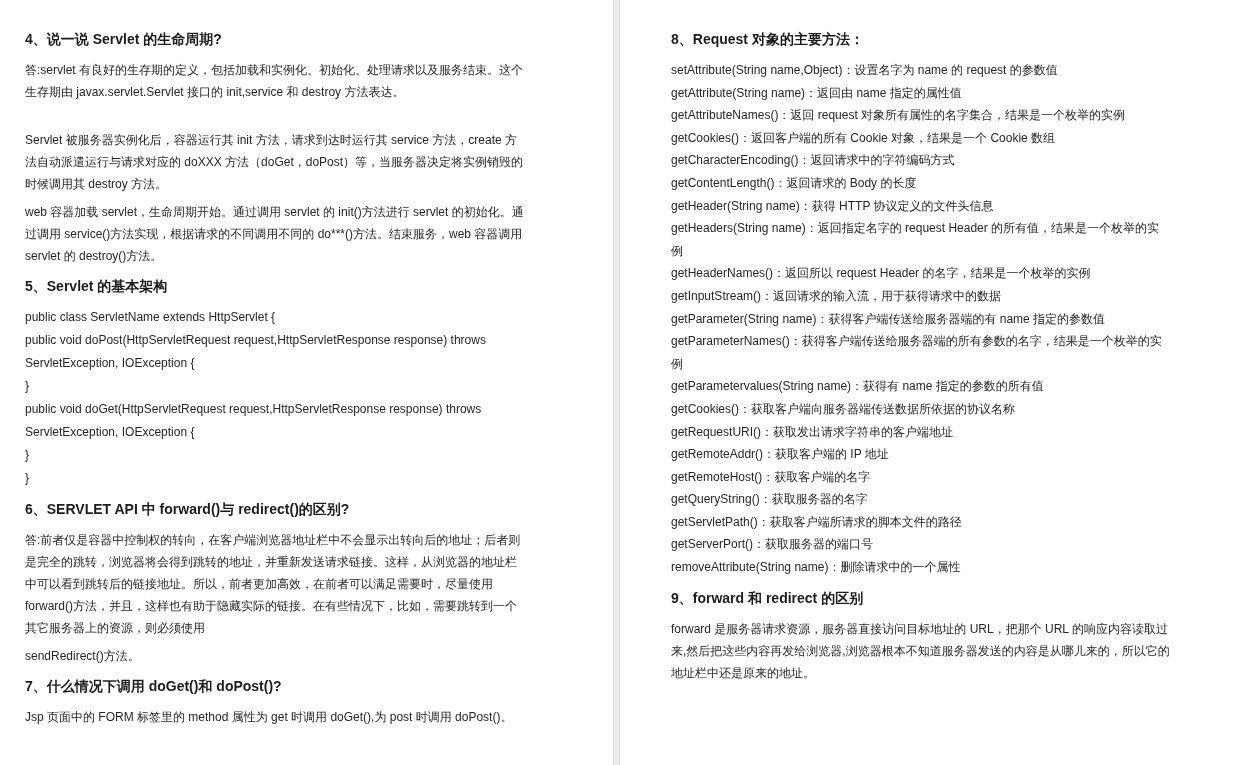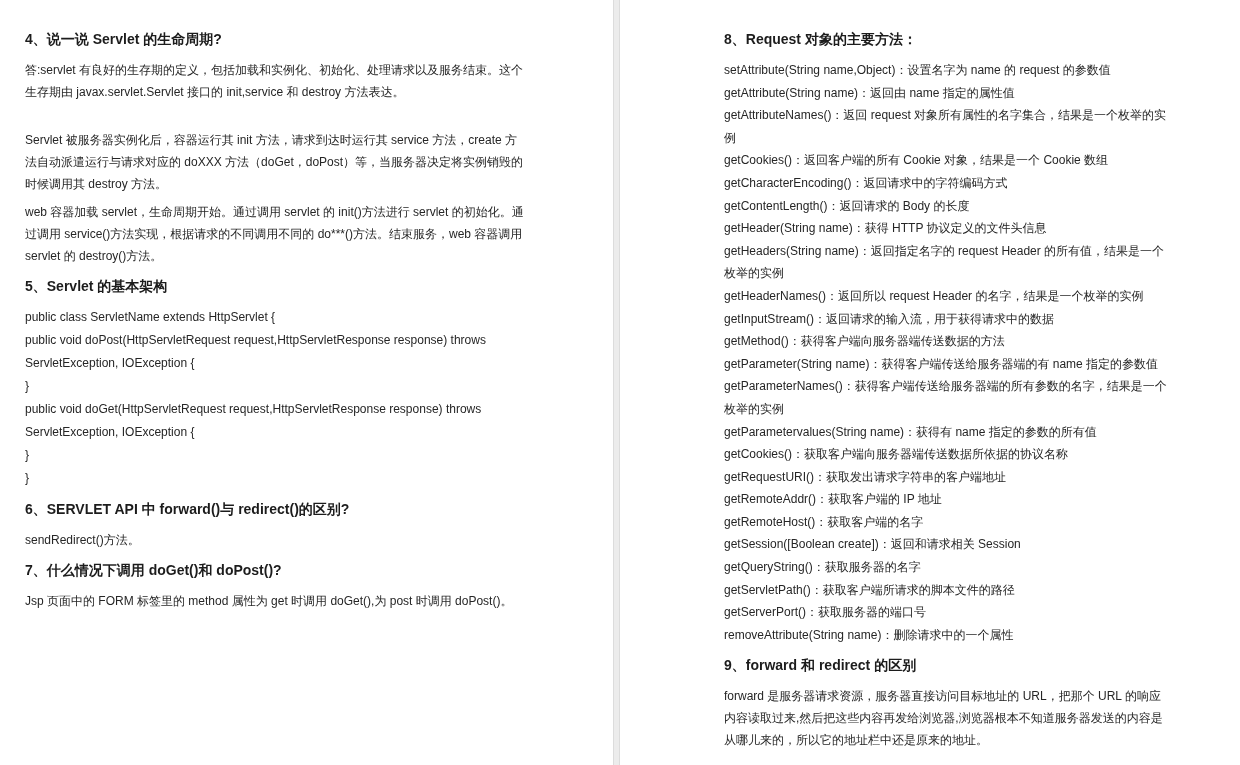--- a/index.html
+++ b/index.html
@@ -11,21 +11,21 @@
   }
   .spread { display: flex; width: 1240px; height: 765px; }
   .page { background: #ffffff; overflow: hidden; box-sizing: border-box; }
   .page-left  { width: 613px; padding: 30px 88px 0 25px; }
   .gutter {
     width: 7px; box-sizing: border-box;
     background: #ececec;
     border-left: 1px solid #dcdcdc;
     border-right: 1px solid #dcdcdc;
   }
-  .page-right { flex: 1; padding: 30px 70px 0 104px; }
+  .page-right { flex: 1; padding: 30px 70px 0 51px; }
 
   .blk { font-size: 12px; line-height: 22px; }
   .blk.heading {
     font-size: 14px; font-weight: 700; line-height: 18px;
     margin: 10px 0 11px; color: #1c1c1c;
   }
   .blk.heading:first-child { margin-top: 0; }
   .blk.paragraph { margin: 0 0 6px; }
   .blk.blank { height: 20px; }
   .blk.code { line-height: 23px; margin: 0; }
@@ -45,48 +45,47 @@
         <div class="blk heading">5、Servlet 的基本架构</div>
         <div class="blk code">public class ServletName extends HttpServlet {</div>
         <div class="blk code">public void doPost(HttpServletRequest request,HttpServletResponse response) throws</div>
         <div class="blk code">ServletException, IOException {</div>
         <div class="blk code">}</div>
         <div class="blk code">public void doGet(HttpServletRequest request,HttpServletResponse response) throws</div>
         <div class="blk code">ServletException, IOException {</div>
         <div class="blk code">}</div>
         <div class="blk code">}</div>
         <div class="blk heading">6、SERVLET API 中 forward()与 redirect()的区别?</div>
+        <div class="blk paragraph">答:前者仅是容器中控制权的转向，在客户端浏览器地址栏中不会显示出转向后的地址；后者则是完全的跳转，浏览器将会得到跳转的地址，并重新发送请求链接。这样，从浏览器的地址栏中可以看到跳转后的链接地址。所以，前者更加高效，在前者可以满足需要时，尽量使用 forward()方法，并且，这样也有助于隐藏实际的链接。在有些情况下，比如，需要跳转到一个其它服务器上的资源，则必须使用</div>
         <div class="blk paragraph">sendRedirect()方法。</div>
         <div class="blk heading">7、什么情况下调用 doGet()和 doPost()?</div>
         <div class="blk paragraph">Jsp 页面中的 FORM 标签里的 method 属性为 get 时调用 doGet(),为 post 时调用 doPost()。</div>
       </div>
   </section>
   <div class="gutter"></div>
   <section class="page page-right">
     <div>
         <div class="blk heading">8、Request 对象的主要方法：</div>
         <div class="blk method">setAttribute(String name,Object)：设置名字为 name 的 request 的参数值</div>
         <div class="blk method">getAttribute(String name)：返回由 name 指定的属性值</div>
         <div class="blk method">getAttributeNames()：返回 request 对象所有属性的名字集合，结果是一个枚举的实例</div>
         <div class="blk method">getCookies()：返回客户端的所有 Cookie 对象，结果是一个 Cookie 数组</div>
         <div class="blk method">getCharacterEncoding()：返回请求中的字符编码方式</div>
         <div class="blk method">getContentLength()：返回请求的 Body 的长度</div>
         <div class="blk method">getHeader(String name)：获得 HTTP 协议定义的文件头信息</div>
         <div class="blk method">getHeaders(String name)：返回指定名字的 request Header 的所有值，结果是一个枚举的实例</div>
         <div class="blk method">getHeaderNames()：返回所以 request Header 的名字，结果是一个枚举的实例</div>
         <div class="blk method">getInputStream()：返回请求的输入流，用于获得请求中的数据</div>
-        <div class="blk method">getMethod()：获得客户端向服务器端传送数据的方法</div>
         <div class="blk method">getParameter(String name)：获得客户端传送给服务器端的有 name 指定的参数值</div>
         <div class="blk method">getParameterNames()：获得客户端传送给服务器端的所有参数的名字，结果是一个枚举的实例</div>
         <div class="blk method">getParametervalues(String name)：获得有 name 指定的参数的所有值</div>
         <div class="blk method">getCookies()：获取客户端向服务器端传送数据所依据的协议名称</div>
         <div class="blk method">getRequestURI()：获取发出请求字符串的客户端地址</div>
         <div class="blk method">getRemoteAddr()：获取客户端的 IP 地址</div>
         <div class="blk method">getRemoteHost()：获取客户端的名字</div>
-        <div class="blk method">getSession([Boolean create])：返回和请求相关 Session</div>
         <div class="blk method">getQueryString()：获取服务器的名字</div>
         <div class="blk method">getServletPath()：获取客户端所请求的脚本文件的路径</div>
         <div class="blk method">getServerPort()：获取服务器的端口号</div>
         <div class="blk method">removeAttribute(String name)：删除请求中的一个属性</div>
         <div class="blk heading">9、forward 和 redirect 的区别</div>
         <div class="blk paragraph">forward 是服务器请求资源，服务器直接访问目标地址的 URL，把那个 URL 的响应内容读取过来,然后把这些内容再发给浏览器,浏览器根本不知道服务器发送的内容是从哪儿来的，所以它的地址栏中还是原来的地址。</div>
       </div>
   </section>
 </div>
 

